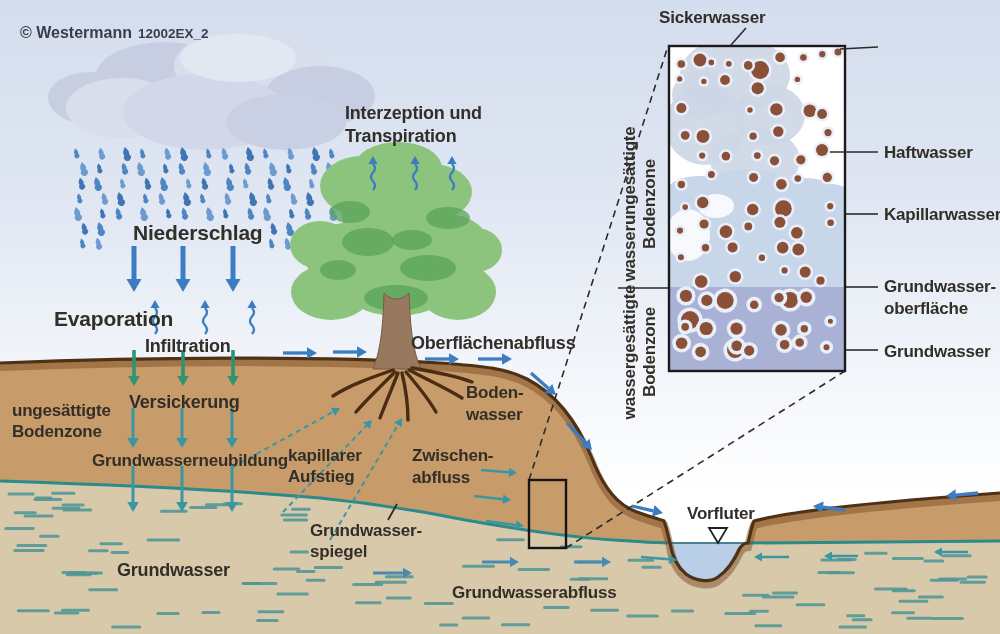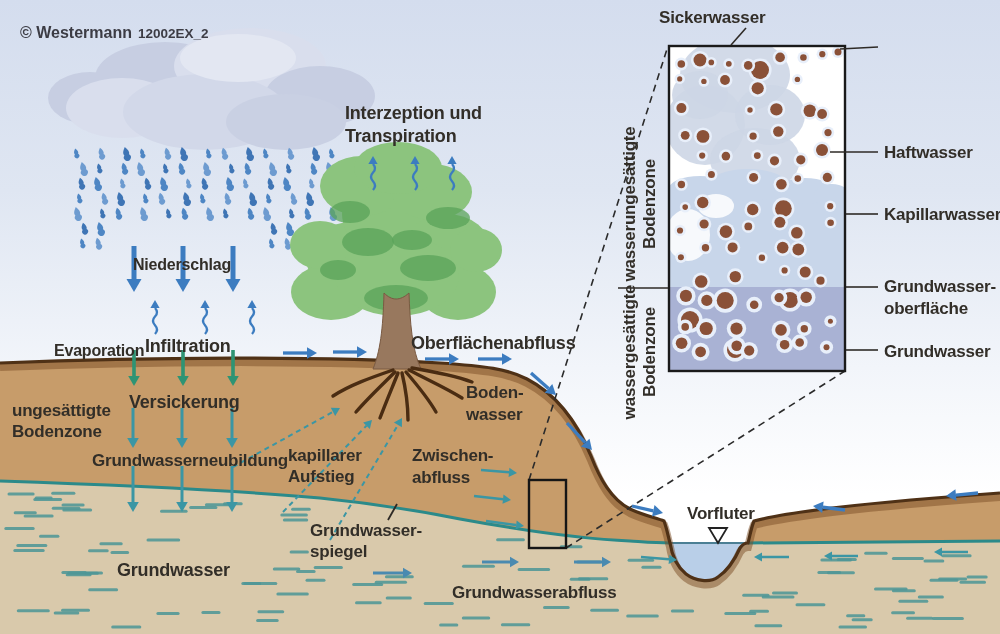--- a/index.html
+++ b/index.html
@@ -6,21 +6,21 @@
   .stage{
     position:relative;width:1000px;height:634px;overflow:hidden;
     background:linear-gradient(180deg,#d4ddee 0%,#dfe6f2 30%,#f2f5fa 58%,#ffffff 78%);
     font-family:"Liberation Sans",sans-serif;
   }
   .stage svg{position:absolute;left:0;top:0;}
   .lbl{
     position:absolute;font:600 17px/21px "Liberation Sans",sans-serif;
     color:#322e28;letter-spacing:-0.2px;white-space:nowrap;
   }
-  .lbl.big{font-size:16px;margin-top:32px;}
+  .lbl.big{font-size:21px;}
   .lbl.med{font-size:18px;}
   .lbl.center{text-align:left;}
   .vlabel{
     position:absolute;font:600 17px/20px "Liberation Sans",sans-serif;
     color:#322e28;letter-spacing:-0.2px;white-space:nowrap;text-align:center;
     transform:translate(-50%,-50%) rotate(-90deg);
   }
   .copyright{position:absolute;left:20px;top:24px;color:#3c3c44;}
   .copyright .cw{font:700 16px "Liberation Sans",sans-serif;}
   .copyright .cc{font:600 13.5px "Liberation Sans",sans-serif;margin-left:6px;}

